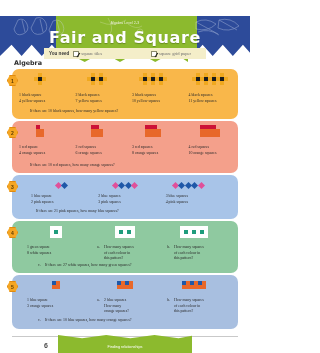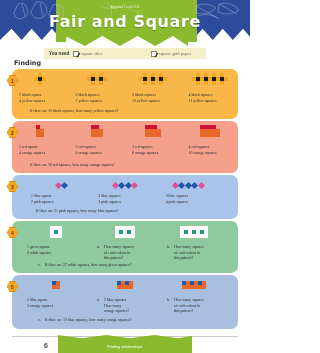--- a/index.html
+++ b/index.html
@@ -6,21 +6,21 @@
   body {
     width: 250px; height: 353px;
     background: #ffffff;
     font-family: "Liberation Serif", serif;
     overflow: hidden;
     position: relative;
   }
 
   
   .banner {
-    position: absolute; top: 0; left: 0; width: 253px; height: 46px;
+    position: absolute; top: 16px; left: 0; width: 253px; height: 46px;
   }
   .banner-blue-l {
     position: absolute; top: 0; left: 0; width: 72px; height: 40px;
     background: #2d4b9a;
     clip-path: polygon(0 0,100% 0,100% 72%,86% 100%,72% 72%,58% 100%,44% 72%,30% 100%,16% 72%,0 100%);
   }
   .banner-blue-r {
     position: absolute; top: 0; right: 0; width: 72px; height: 40px;
     background: #2d4b9a;
     clip-path: polygon(0 0,100% 0,100% 100%,86% 72%,72% 100%,58% 72%,44% 100%,30% 72%,16% 100%,0 72%);
@@ -190,21 +190,21 @@
     <span class="tickbox"></span>
     <span>square tiles</span>
   </span>
   <span class="need-sep"></span>
   <span class="need-item">
     <span class="tickbox"></span>
     <span>square grid paper</span>
   </span>
 </div>
 
-<div class="activity-head">Finding</div>
+<div class="activity-head">Algebra</div>
 
 <div class="sec sec-1">
   <div class="badge">1</div>
   <div class="patterns">
     <div class="pat-cell">
       <div class="grid" style="grid-template-columns:repeat(3,4px)">
         <i class="cellsq none"></i>
           <i class="cellsq ylw"></i>
           <i class="cellsq none"></i>
         <i class="cellsq ylw"></i>

